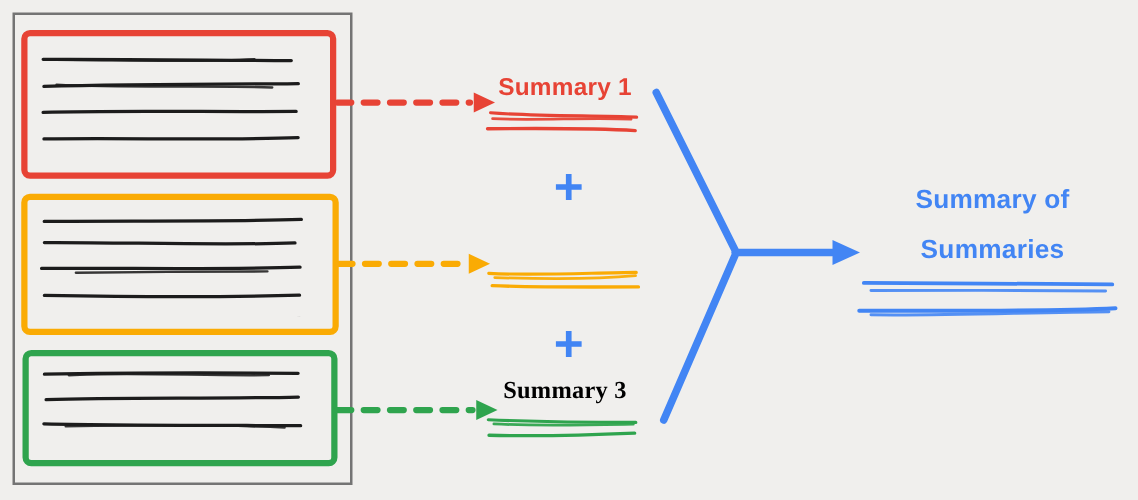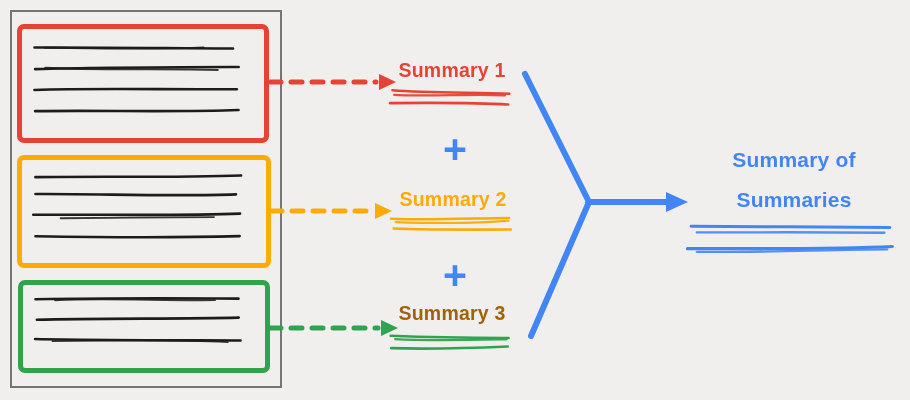--- a/index.html
+++ b/index.html
@@ -81,32 +81,29 @@
     <span>Summary 1</span>
   </div>
   <svg class="underline-svg" style="left:388px;top:86px;" width="124" height="28">
       <path d="M4.427083194255829,4.215911767445505 C38,6.970766540151089 86,6.354837666638195 121.3009918415919,7.706515604630113" fill="none" stroke="#E74335" stroke-width="2.5" stroke-linecap="round" opacity="1"></path>
       <path d="M6.089801087509841,8.867641642782838 C39.5,10.698676737304776 85.5,7.571399298124016 116.85779306921177,9.349133762251586" fill="none" stroke="#E74335" stroke-width="2.2" stroke-linecap="round" opacity="0.95"></path>
       <path d="M2.0422593241091818,17.0304413003847 C38,16.708449471648784 86,16.403120663575827 120.14802583656274,18.483392066322267" fill="none" stroke="#E74335" stroke-width="2.7" stroke-linecap="round" opacity="1"></path>
     </svg>
 
   <div class="plus" style="left: 437px; top: 127px; color: rgb(66, 133, 244);">+</div>
 
-  <div class="summary-label" style="left: 388px; top: 188px; color: rgb(250, 171, 4);">
-    <span>Summary 2</span>
-  </div>
   <svg class="underline-svg" style="left:389px;top:213px;" width="124" height="28">
       <path d="M2.0275365076959133,5.735902871657163 C38,7.617057002987712 86,5.15986171765253 120.02281535696238,4.91997951446101" fill="none" stroke="#FAAB04" stroke-width="2.5" stroke-linecap="round" opacity="1"></path>
       <path d="M6.79961206484586,9.05297151748091 C39.5,10.140314251743257 85.5,10.626087098848075 119.4498528726399,7.577130505722016" fill="none" stroke="#FAAB04" stroke-width="2.2" stroke-linecap="round" opacity="0.95"></path>
       <path d="M4.776284544263035,15.487131621688604 C38,16.95220730006695 86,16.71043220665306 121.76853864267468,16.52028698893264" fill="none" stroke="#FAAB04" stroke-width="2.7" stroke-linecap="round" opacity="1"></path>
     </svg>
 
   <div class="plus" style="left: 437px; top: 253px; color: rgb(66, 133, 244);">+</div>
 
-  <div class="summary-label" style="left: 387px; top: 302px; color: #a16207;">
+  <div class="summary-label" style="left: 387px; top: 302px; color: #000000; font-family: Liberation Serif, serif;">
     <span>Summary 3</span>
   </div>
   <svg class="underline-svg" style="left:388px;top:331px;" width="124" height="28">
       <path d="M2.6172280504833907,4.826028767600656 C38,6.249342955369502 86,6.956235692929477 120.6634943203535,6.9199933192692695" fill="none" stroke="#2FA44E" stroke-width="2.5" stroke-linecap="round" opacity="1"></path>
       <path d="M7.120530787156895,8.07658844254911 C39.5,9.918595522921532 85.5,8.916639531310647 118.67074987967499,8.337531754933298" fill="none" stroke="#2FA44E" stroke-width="2.2" stroke-linecap="round" opacity="0.95"></path>
       <path d="M3.222149016102776,17.182325272541494 C38,18.04474454112351 86,16.954384397994726 119.6948370190803,15.49995038555935" fill="none" stroke="#2FA44E" stroke-width="2.7" stroke-linecap="round" opacity="1"></path>
     </svg>
 
   <div class="result-title" style="color: rgb(66, 133, 244);">Summary of Summaries</div>
   <svg class="underline-svg" style="left:684px;top:220px;" width="214" height="44">

